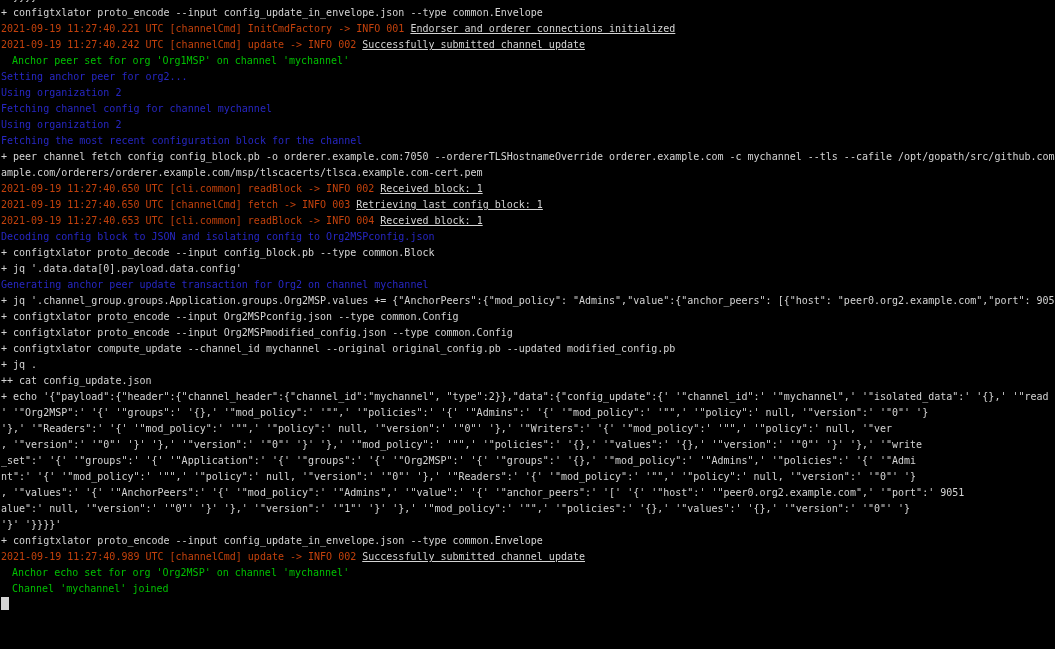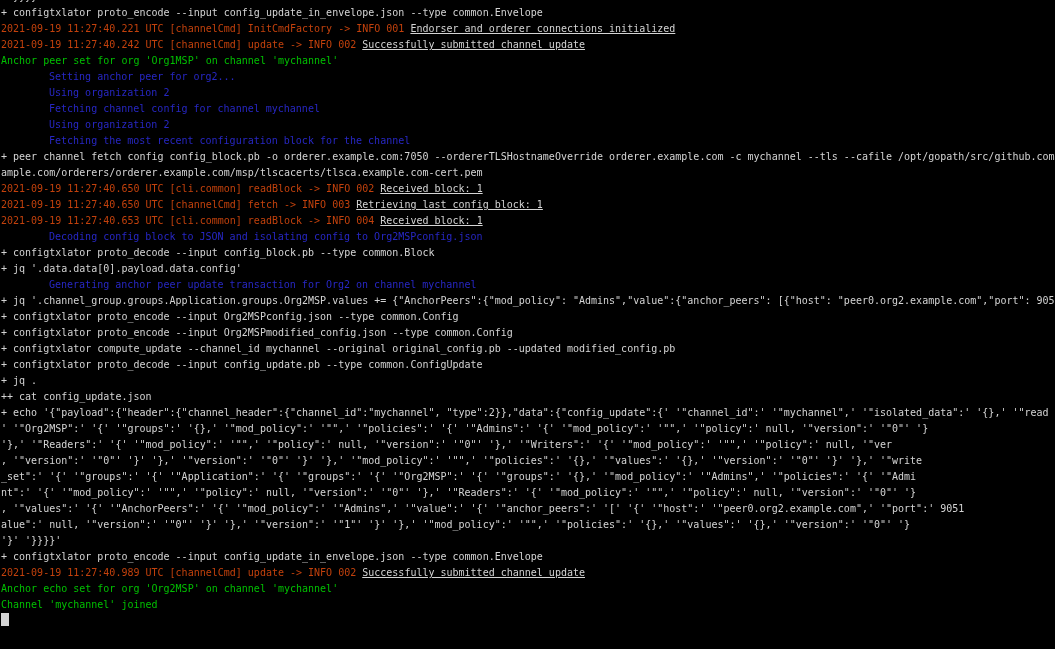--- a/index.html
+++ b/index.html
@@ -33,22 +33,22 @@
     height: 16px;
     line-height: 16px;
     font-size: 10px;
     letter-spacing: 0px;
     white-space: pre;
     overflow: hidden;
     text-overflow: clip;
     padding-left: 1px;
   }
   .cmd   { color: #d4d4d4; }
-  .info  { color: #2727c4; margin-left: 48px; }
-  .ok    { color: #00c000; }
+  .info  { color: #2727c4; }
+  .ok    { color: #00c000; margin-left: 11px; }
   .msg   { color: #d4d4d4; text-decoration: underline; }
   .pfx   { color: #c2410c; }
   .cursor {
     display: inline-block;
     width: 7.6px;
     height: 13px;
     background: #d4d4d4;
     vertical-align: -2px;
   }
 </style>
@@ -73,21 +73,20 @@
       <div class="line"><span class="pfx">2021-09-19 11:27:40.650 UTC [channelCmd] fetch -&gt; INFO 003 </span><span class="msg">Retrieving last config block: 1</span></div>
       <div class="line"><span class="pfx">2021-09-19 11:27:40.653 UTC [cli.common] readBlock -&gt; INFO 004 </span><span class="msg">Received block: 1</span></div>
       <div class="line"><span class="info">Decoding config block to JSON and isolating config to Org2MSPconfig.json</span></div>
       <div class="line"><span class="cmd">+ configtxlator proto_decode --input config_block.pb --type common.Block</span></div>
       <div class="line"><span class="cmd">+ jq '.data.data[0].payload.data.config'</span></div>
       <div class="line"><span class="info">Generating anchor peer update transaction for Org2 on channel mychannel</span></div>
       <div class="line"><span class="cmd">+ jq '.channel_group.groups.Application.groups.Org2MSP.values += {"AnchorPeers":{"mod_policy": "Admins","value":{"anchor_peers": [{"host": "peer0.org2.example.com","port": 9051}]},"version": "0"}}'</span></div>
       <div class="line"><span class="cmd">+ configtxlator proto_encode --input Org2MSPconfig.json --type common.Config</span></div>
       <div class="line"><span class="cmd">+ configtxlator proto_encode --input Org2MSPmodified_config.json --type common.Config</span></div>
       <div class="line"><span class="cmd">+ configtxlator compute_update --channel_id mychannel --original original_config.pb --updated modified_config.pb</span></div>
-      <div class="line"><span class="cmd">+ configtxlator proto_decode --input config_update.pb --type common.ConfigUpdate</span></div>
       <div class="line"><span class="cmd">+ jq .</span></div>
       <div class="line"><span class="cmd">++ cat config_update.json</span></div>
       <div class="line"><span class="cmd">+ echo '{"payload":{"header":{"channel_header":{"channel_id":"mychannel", "type":2}},"data":{"config_update":{' '"channel_id":' '"mychannel",' '"isolated_data":' '{},' '"read</span></div>
       <div class="line"><span class="cmd">' '"Org2MSP":' '{' '"groups":' '{},' '"mod_policy":' '"",' '"policies":' '{' '"Admins":' '{' '"mod_policy":' '"",' '"policy":' null, '"version":' '"0"' '}</span></div>
       <div class="line"><span class="cmd">'},' '"Readers":' '{' '"mod_policy":' '"",' '"policy":' null, '"version":' '"0"' '},' '"Writers":' '{' '"mod_policy":' '"",' '"policy":' null, '"ver</span></div>
       <div class="line"><span class="cmd">, '"version":' '"0"' '}' '},' '"version":' '"0"' '}' '},' '"mod_policy":' '"",' '"policies":' '{},' '"values":' '{},' '"version":' '"0"' '}' '},' '"write</span></div>
       <div class="line"><span class="cmd">_set":' '{' '"groups":' '{' '"Application":' '{' '"groups":' '{' '"Org2MSP":' '{' '"groups":' '{},' '"mod_policy":' '"Admins",' '"policies":' '{' '"Admi</span></div>
       <div class="line"><span class="cmd">nt":' '{' '"mod_policy":' '"",' '"policy":' null, '"version":' '"0"' '},' '"Readers":' '{' '"mod_policy":' '"",' '"policy":' null, '"version":' '"0"' '}</span></div>
       <div class="line"><span class="cmd">, '"values":' '{' '"AnchorPeers":' '{' '"mod_policy":' '"Admins",' '"value":' '{' '"anchor_peers":' '[' '{' '"host":' '"peer0.org2.example.com",' '"port":' 9051</span></div>
       <div class="line"><span class="cmd">alue":' null, '"version":' '"0"' '}' '},' '"version":' '"1"' '}' '},' '"mod_policy":' '"",' '"policies":' '{},' '"values":' '{},' '"version":' '"0"' '}</span></div>

